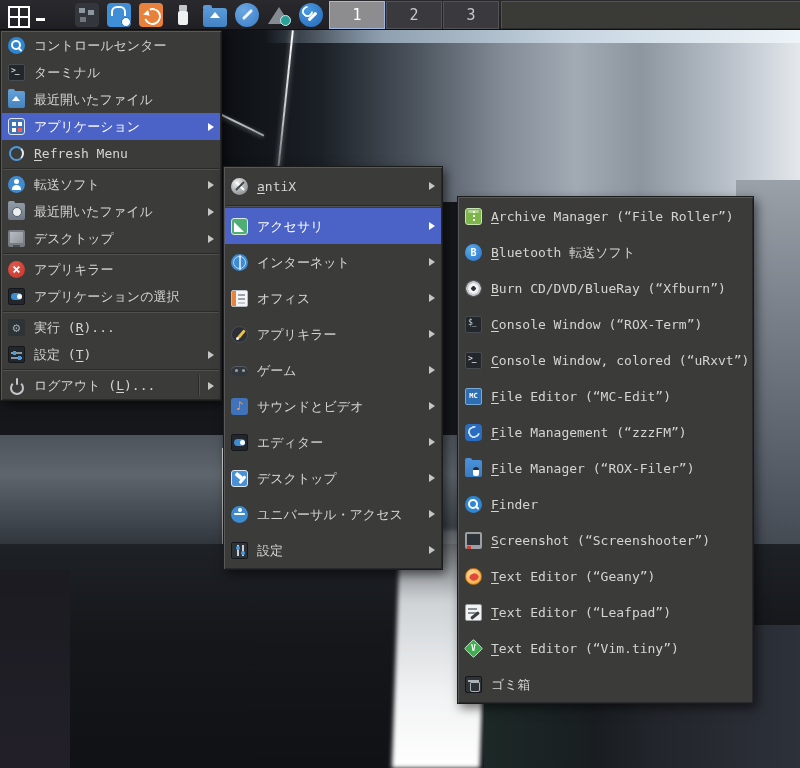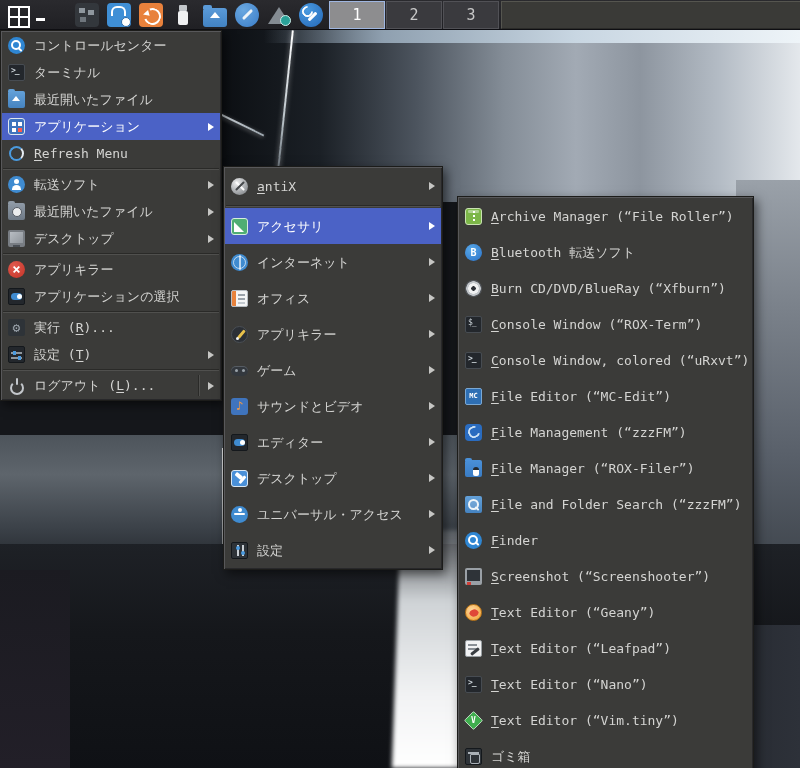--- a/index.html
+++ b/index.html
@@ -378,44 +378,36 @@
       </div>
       <div class="mrow">
         <span class="ic ic-zzzfm"></span>
         <span class="lbl"><u>F</u>ile Management (“zzzFM”)</span>
       </div>
       <div class="mrow">
         <span class="ic ic-rox-filer"></span>
         <span class="lbl"><u>F</u>ile Manager (“ROX-Filer”)</span>
       </div>
       <div class="mrow">
-        <span class="ic ic-file-search"></span>
-        <span class="lbl"><u>F</u>ile and Folder Search (“zzzFM”)</span>
-      </div>
-      <div class="mrow">
         <span class="ic ic-finder"></span>
         <span class="lbl"><u>F</u>inder</span>
       </div>
       <div class="mrow">
         <span class="ic ic-screenshooter"></span>
         <span class="lbl"><u>S</u>creenshot (“Screenshooter”)</span>
       </div>
       <div class="mrow">
         <span class="ic ic-geany"></span>
         <span class="lbl"><u>T</u>ext Editor (“Geany”)</span>
       </div>
       <div class="mrow">
         <span class="ic ic-leafpad"></span>
         <span class="lbl"><u>T</u>ext Editor (“Leafpad”)</span>
       </div>
       <div class="mrow">
-        <span class="ic ic-nano"></span>
-        <span class="lbl"><u>T</u>ext Editor (“Nano”)</span>
-      </div>
-      <div class="mrow">
         <span class="ic ic-vim"></span>
         <span class="lbl"><u>T</u>ext Editor (“Vim.tiny”)</span>
       </div>
       <div class="mrow">
         <span class="ic ic-trash"></span>
         <span class="lbl">ゴミ箱</span>
       </div>
     </div>
 
 </div>

